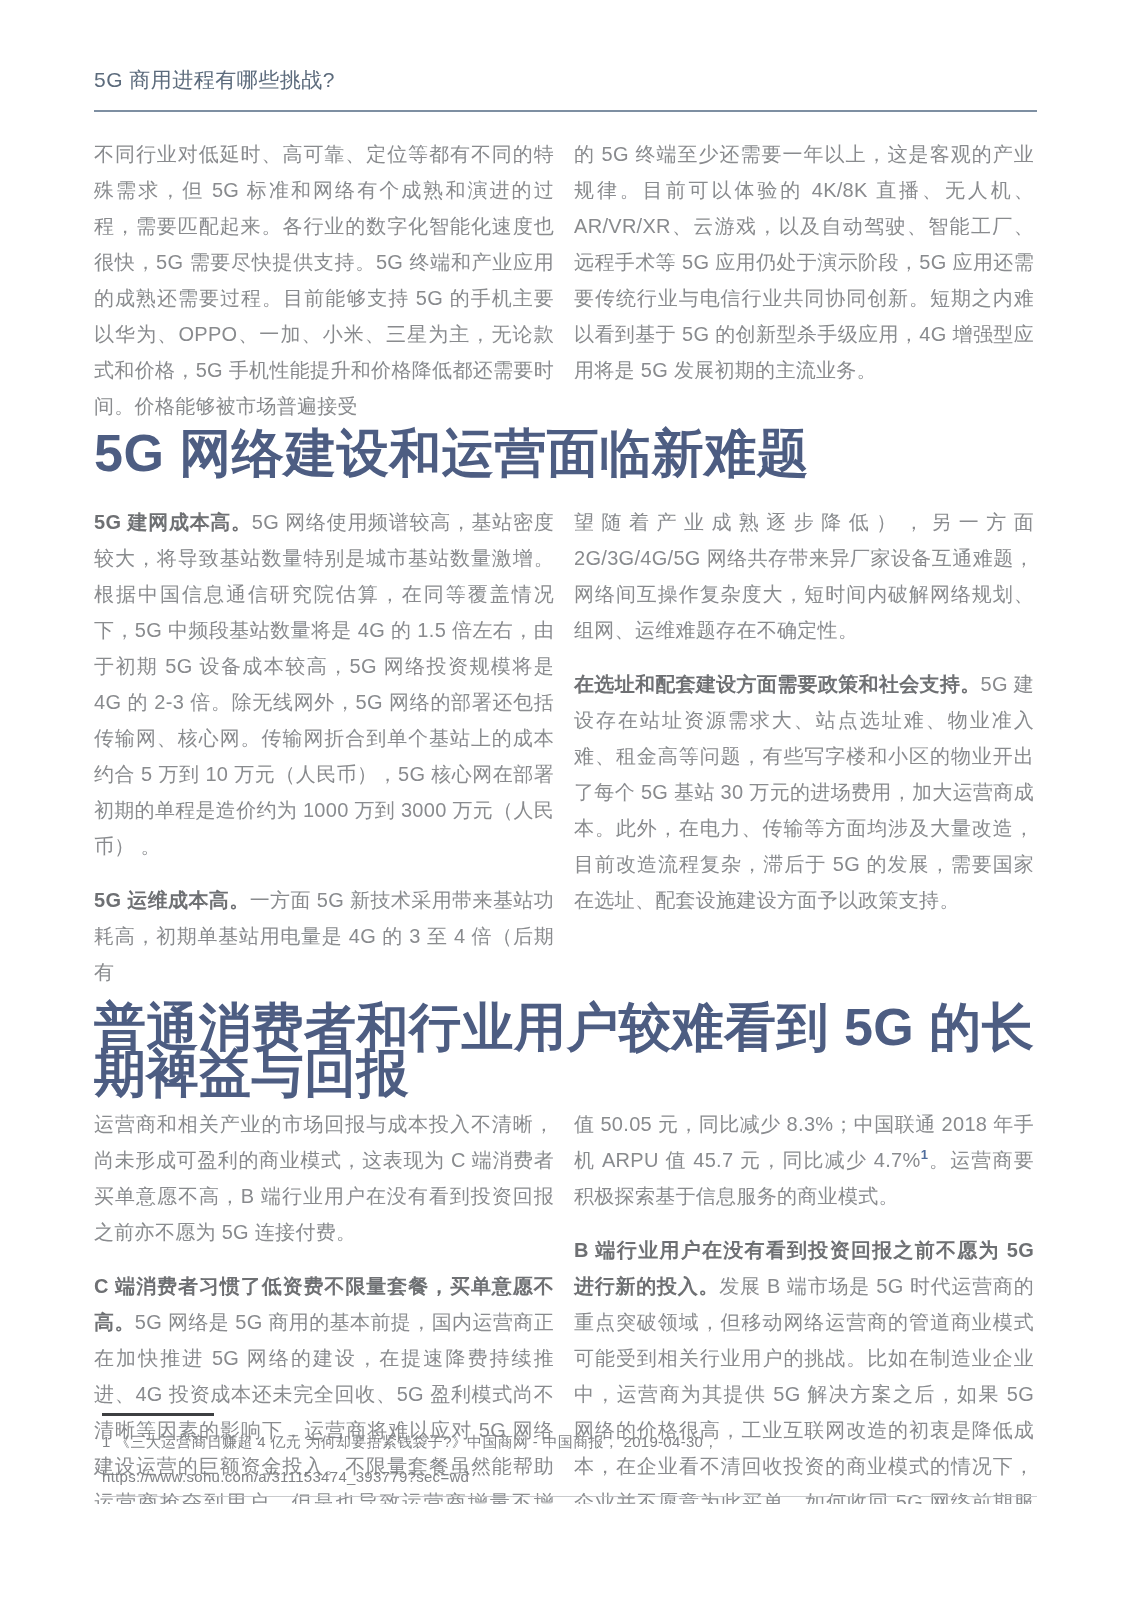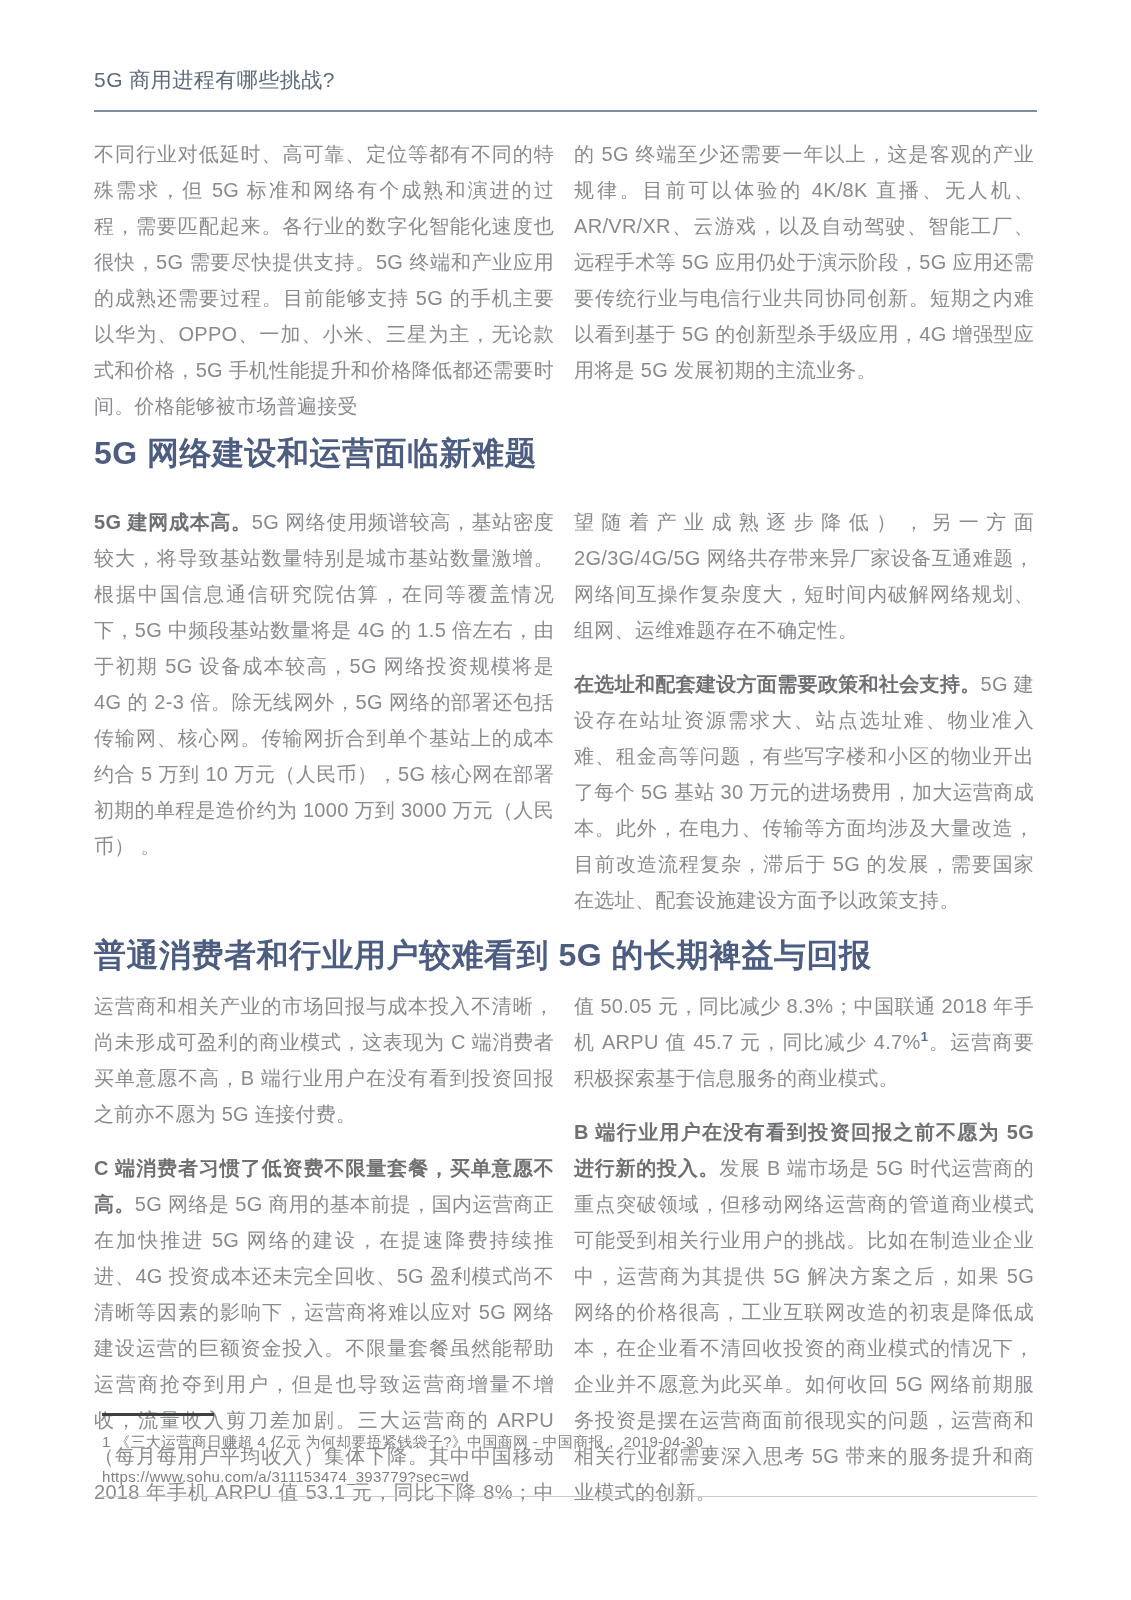--- a/index.html
+++ b/index.html
@@ -35,21 +35,21 @@
     font-size: 20px;
     line-height: 36px;
     color: #898b8e;
     text-align: justify;
     letter-spacing: 0.3px;
   }
   .body-p.gap { margin-top: 18px; }
   .body-p strong { font-weight: 700; color: #6e7073; }
   .heading {
     margin: 6px 0 0 0;
-    font-size: 32px;
+    font-size: 52px;
     line-height: 46px;
     font-weight: 700;
     color: #4d5d82;
     letter-spacing: 0.5px;
   }
   .heading.h2 { margin-top: 14px; }
   .sec2-cols { margin-top: 10px; }
   .ref {
     color: #4f6d9d;
     font-weight: 700;
@@ -91,20 +91,21 @@
   <section class="columns intro">
     <p class="body-p col">不同行业对低延时、高可靠、定位等都有不同的特殊需求，但 5G 标准和网络有个成熟和演进的过程，需要匹配起来。各行业的数字化智能化速度也很快，5G 需要尽快提供支持。5G 终端和产业应用的成熟还需要过程。目前能够支持 5G 的手机主要以华为、OPPO、一加、小米、三星为主，无论款式和价格，5G 手机性能提升和价格降低都还需要时间。价格能够被市场普遍接受</p>
     <p class="body-p col">的 5G 终端至少还需要一年以上，这是客观的产业规律。目前可以体验的 4K/8K 直播、无人机、AR/VR/XR、云游戏，以及自动驾驶、智能工厂、远程手术等 5G 应用仍处于演示阶段，5G 应用还需要传统行业与电信行业共同协同创新。短期之内难以看到基于 5G 的创新型杀手级应用，4G 增强型应用将是 5G 发展初期的主流业务。</p>
   </section>
 
   <h1 class="heading">5G 网络建设和运营面临新难题</h1>
 
   <section class="columns sec-cols">
     <div class="col">
       <p class="body-p"><strong>5G 建网成本高。</strong><span>5G 网络使用频谱较高，基站密度较大，将导致基站数量特别是城市基站数量激增。根据中国信息通信研究院估算，在同等覆盖情况下，5G 中频段基站数量将是 4G 的 1.5 倍左右，由于初期 5G 设备成本较高，5G 网络投资规模将是 4G 的 2-3 倍。除无线网外，5G 网络的部署还包括传输网、核心网。传输网折合到单个基站上的成本约合 5 万到 10 万元（人民币），5G 核心网在部署初期的单程是造价约为 1000 万到 3000 万元（人民币） 。</span></p>
+      <p class="body-p gap"><strong>5G 运维成本高。</strong><span>一方面 5G 新技术采用带来基站功耗高，初期单基站用电量是 4G 的 3 至 4 倍（后期有</span></p>
     </div>
     <div class="col">
       <p class="body-p">望随着产业成熟逐步降低），另一方面 2G/3G/4G/5G 网络共存带来异厂家设备互通难题，网络间互操作复杂度大，短时间内破解网络规划、组网、运维难题存在不确定性。</p>
       <p class="body-p gap"><strong>在选址和配套建设方面需要政策和社会支持。</strong><span>5G 建设存在站址资源需求大、站点选址难、物业准入难、租金高等问题，有些写字楼和小区的物业开出了每个 5G 基站 30 万元的进场费用，加大运营商成本。此外，在电力、传输等方面均涉及大量改造，目前改造流程复杂，滞后于 5G 的发展，需要国家在选址、配套设施建设方面予以政策支持。</span></p>
     </div>
   </section>
 
   <h1 class="heading h2">普通消费者和行业用户较难看到 5G 的长期裨益与回报</h1>
 
   <section class="columns sec2-cols">

